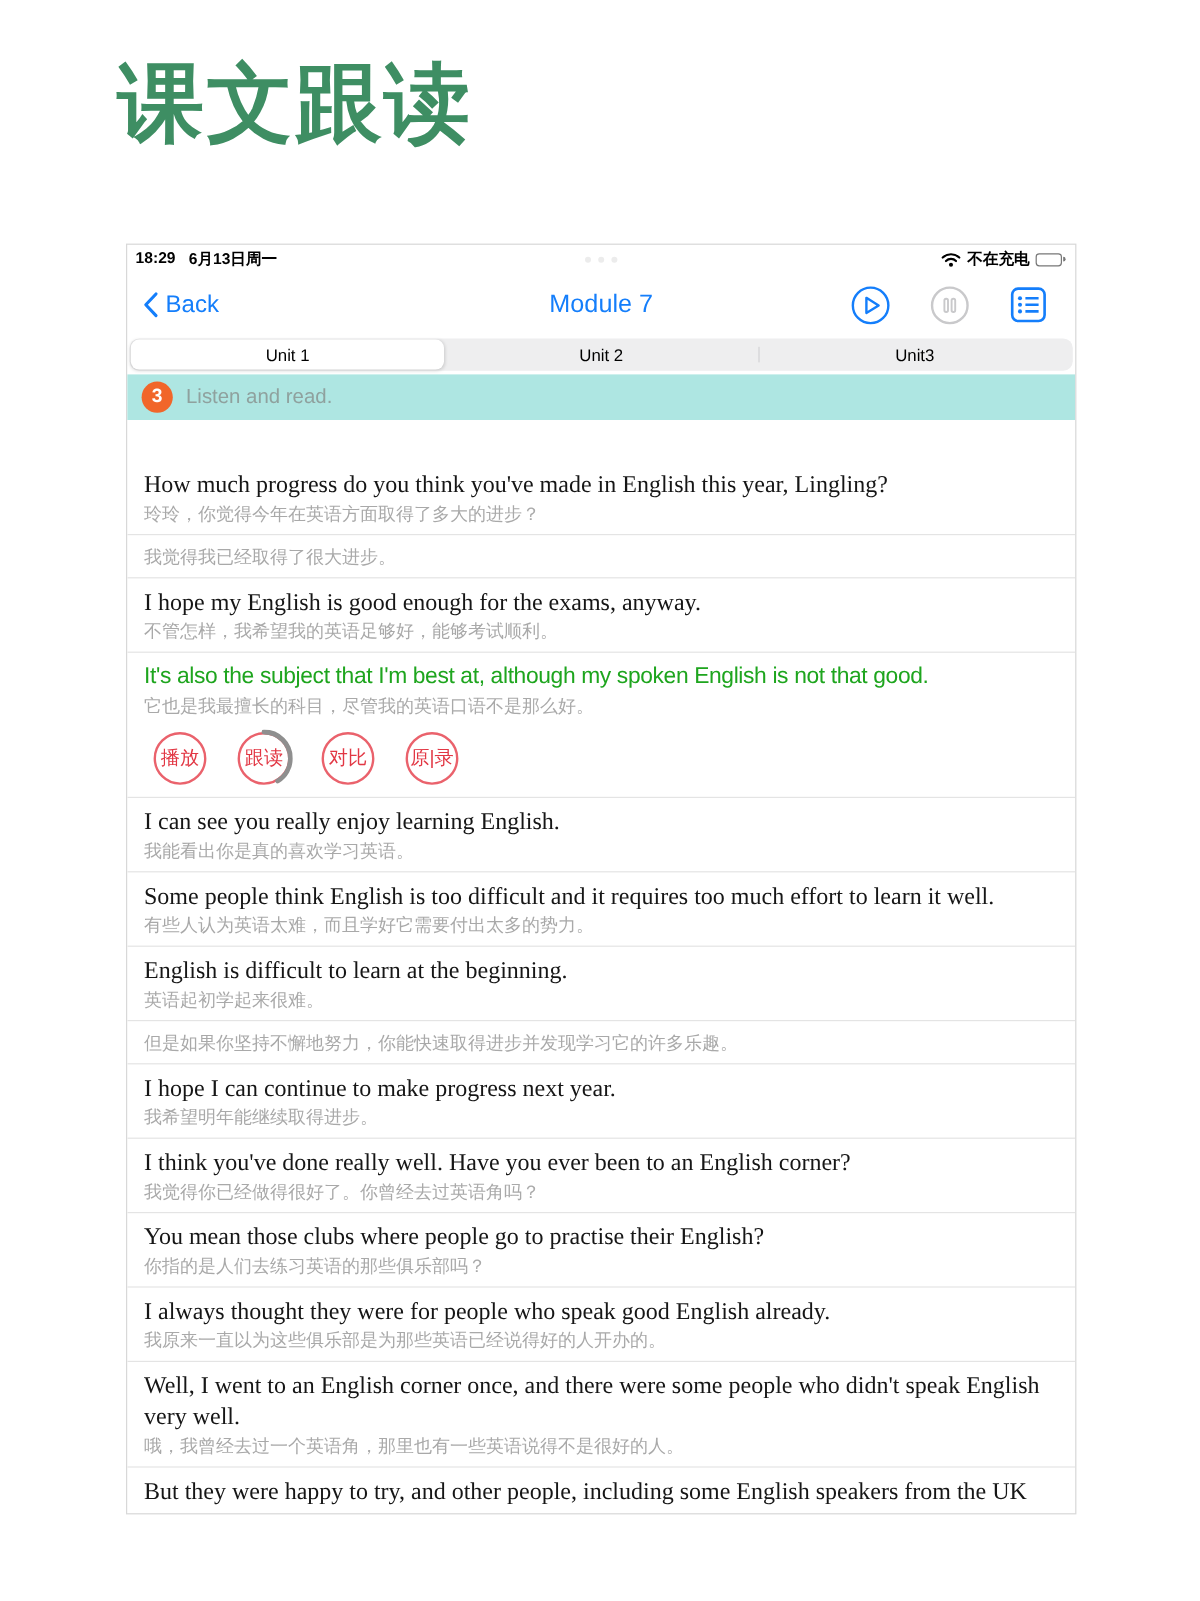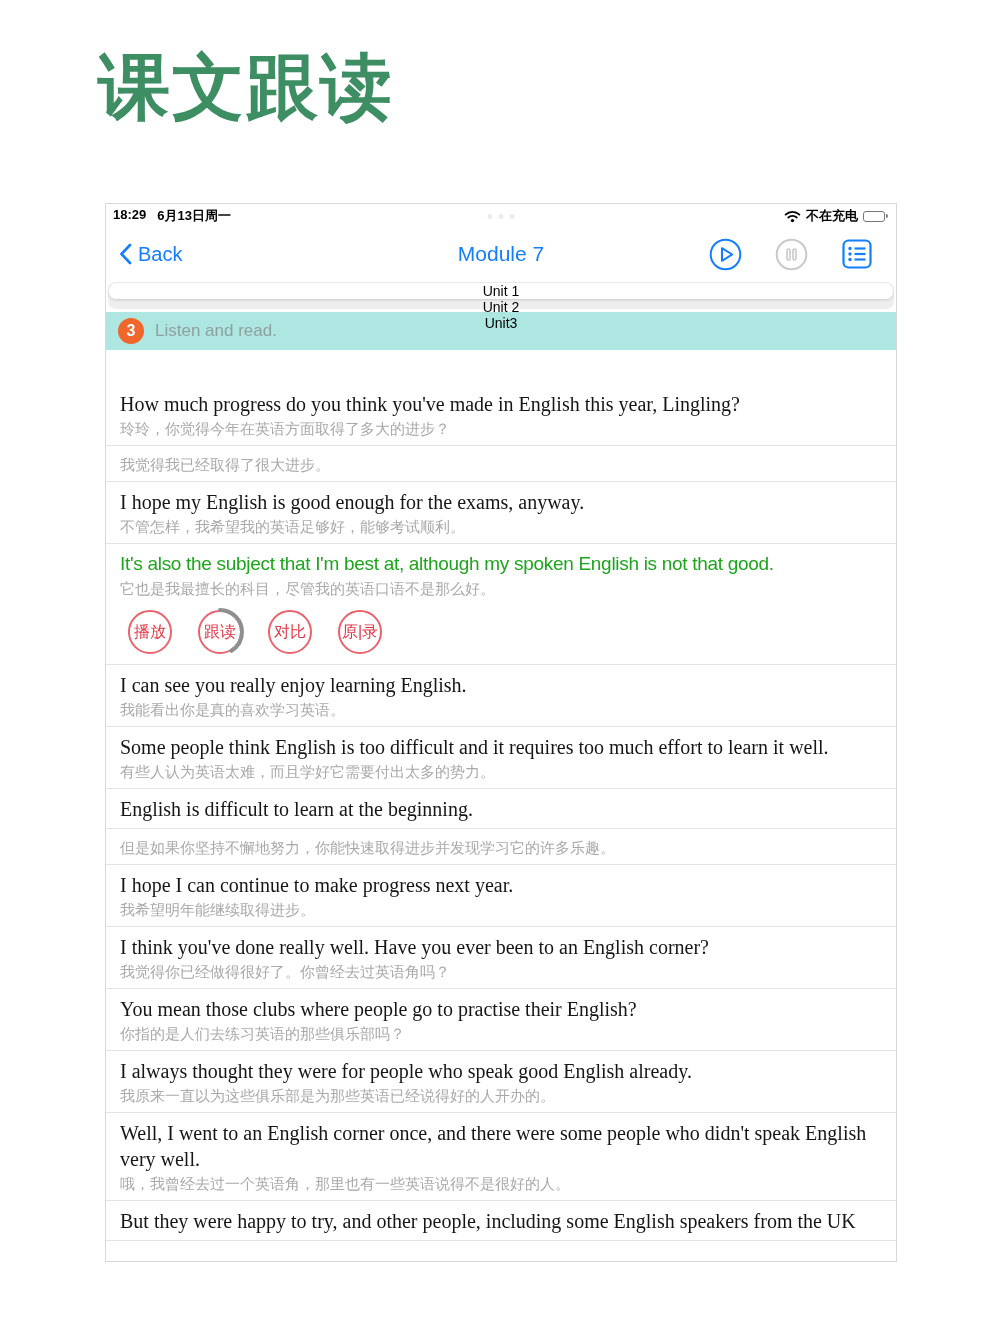--- a/index.html
+++ b/index.html
@@ -55,21 +55,21 @@
   .nav-title {
     position:absolute; left:50%; top:50%; transform:translate(-50%,-50%);
     color:#147efb; font-size:21px;
   }
   .nav-actions { margin-left:auto; display:flex; align-items:center; gap:33px; }
   .icon-btn { display:flex; cursor:pointer; }
 
   
   .segmented {
     margin:0 2px; height:27px; background:#eeeeef; border-radius:8px;
-    display:flex; padding:1px; position:relative;flex-direction:column;
+    display:flex; padding:1px; position:relative;
   }
   .segment {
     flex:1; display:flex; align-items:center; justify-content:center;
     font-size:14px; color:#000; position:relative; cursor:pointer;
   }
   .segment.selected {
     background:#fff; border-radius:7px; font-weight:500;
     box-shadow:0 1px 3px rgba(0,0,0,.15);
   }
   .segment.divided::before {
@@ -235,20 +235,21 @@
       <div class="row">
     <div class="en">I can see you really enjoy learning English.</div>
     <div class="zh">我能看出你是真的喜欢学习英语。</div>
   </div>
       <div class="row">
     <div class="en">Some people think English is too difficult and it requires too much effort to learn it well.</div>
     <div class="zh">有些人认为英语太难，而且学好它需要付出太多的势力。</div>
   </div>
       <div class="row">
     <div class="en">English is difficult to learn at the beginning.</div>
+    <div class="zh">英语起初学起来很难。</div>
   </div>
       <div class="row">
     <div class="zh">但是如果你坚持不懈地努力，你能快速取得进步并发现学习它的许多乐趣。</div>
   </div>
       <div class="row">
     <div class="en">I hope I can continue to make progress next year.</div>
     <div class="zh">我希望明年能继续取得进步。</div>
   </div>
       <div class="row">
     <div class="en">I think you've done really well. Have you ever been to an English corner?</div>

